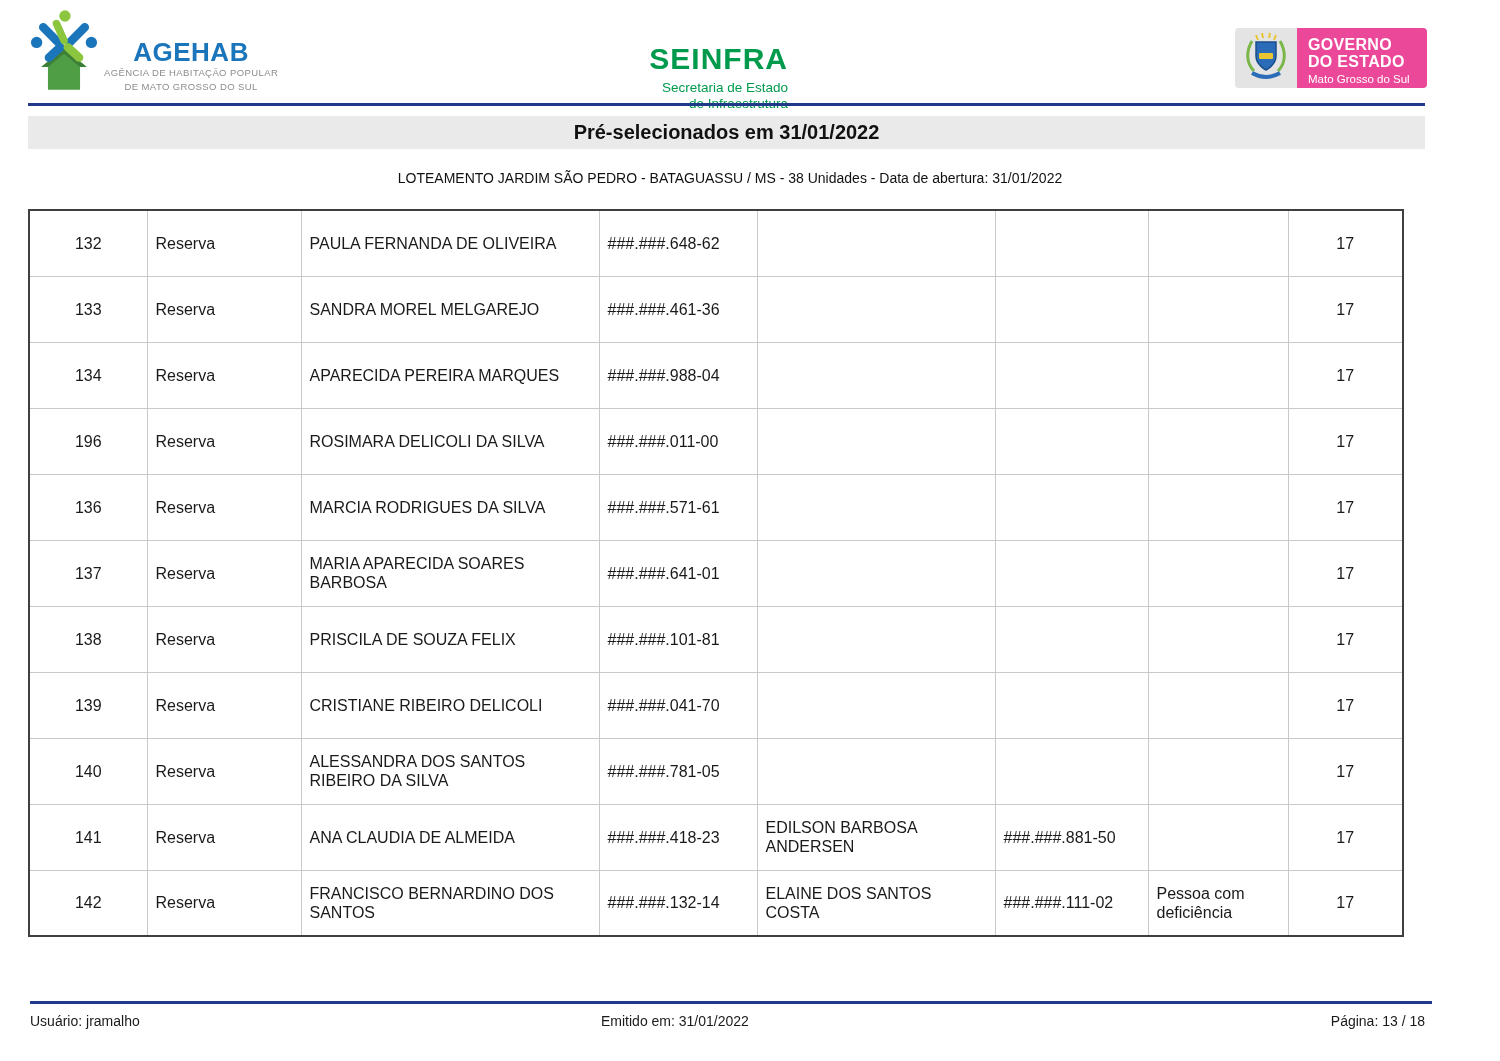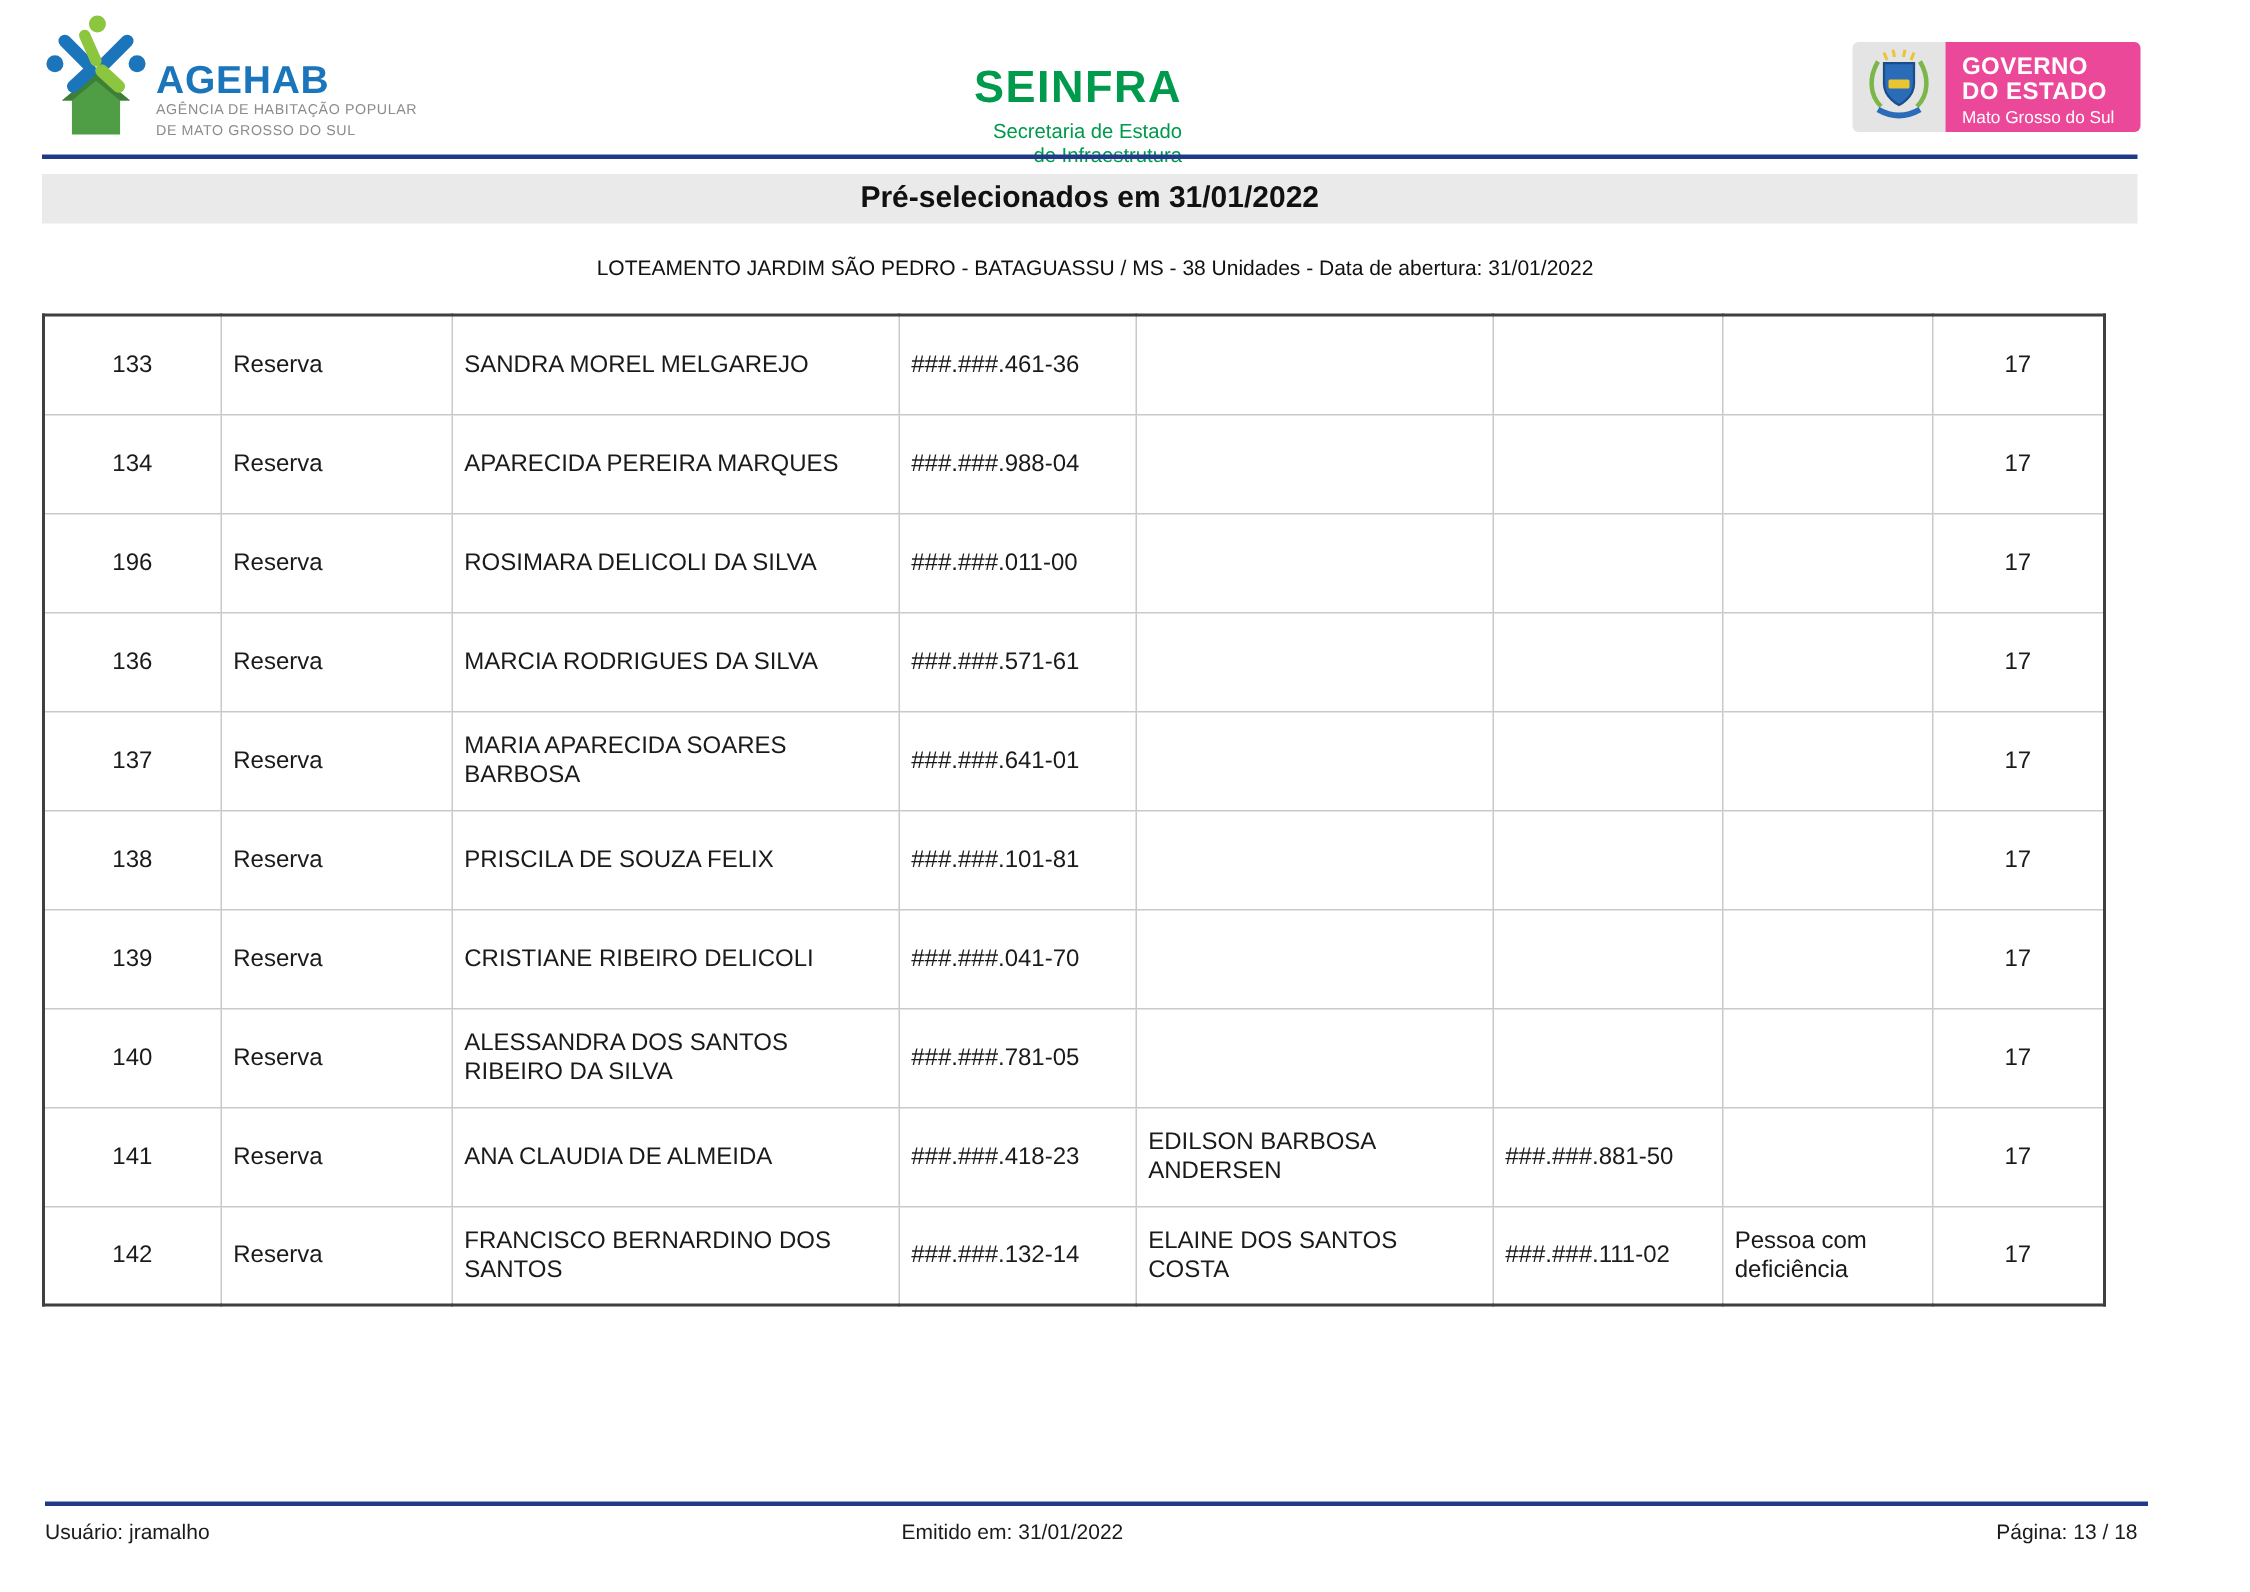--- a/index.html
+++ b/index.html
@@ -1,21 +1,21 @@
 <!DOCTYPE html>
 <html><head>
 <meta charset="utf-8">
 <style>
   * { margin:0; padding:0; box-sizing:border-box; }
   html,body { background:#ffffff; }
   body { font-family:"Liberation Sans", sans-serif; color:#1a1a1a; }
   .page { position:relative; width:1500px; height:1061px; background:#fff; overflow:hidden; }
 
   
-  .agehab-logo { position:absolute; left:30px; top:8px; display:flex; align-items:flex-end; }
+  .agehab-logo { position:absolute; left:30px; top:8px; display:flex; align-items:flex-end;text-align:center; }
   .agehab-text { margin-left:6px; padding-bottom:4px; }
   .agehab-name { color:#1B75BB; font-weight:bold; font-size:26px; letter-spacing:0.5px; line-height:24px; }
   .agehab-sub { color:#8C8C8C; font-size:9.5px; letter-spacing:0.4px; line-height:11px; margin-top:3px; }
 
   .seinfra-block { position:absolute; left:560px; top:44px; width:228px; text-align:right; }
   .seinfra-name { color:#009A4D; font-weight:bold; font-size:30px; letter-spacing:1px; line-height:30px; }
   .seinfra-sub { color:#009A4D; font-size:13.5px; line-height:16px; margin-top:6px; }
 
   .governo-logo { position:absolute; left:1235px; top:28px; display:flex; height:60px; }
   .crest-box { width:62px; height:60px; background:#E4E4E4; border-radius:4px 0 0 4px; display:flex; align-items:center; justify-content:center; }
@@ -118,20 +118,30 @@
           <col style="width:154px">
           <col style="width:298px">
           <col style="width:158px">
         <col style="width:238px">
           <col style="width:153px">
           <col style="width:140px">
           <col style="width:115px">
       </colgroup>
       <tbody>
           <tr>
+            <td class="center">132</td>
+            <td>Reserva</td>
+            <td>PAULA FERNANDA DE OLIVEIRA</td>
+            <td>###.###.648-62</td>
+            <td></td>
+            <td></td>
+            <td></td>
+            <td class="center">17</td>
+          </tr>
+          <tr>
             <td class="center">133</td>
             <td>Reserva</td>
             <td>SANDRA MOREL MELGAREJO</td>
             <td>###.###.461-36</td>
             <td></td>
             <td></td>
             <td></td>
             <td class="center">17</td>
           </tr>
           <tr>

